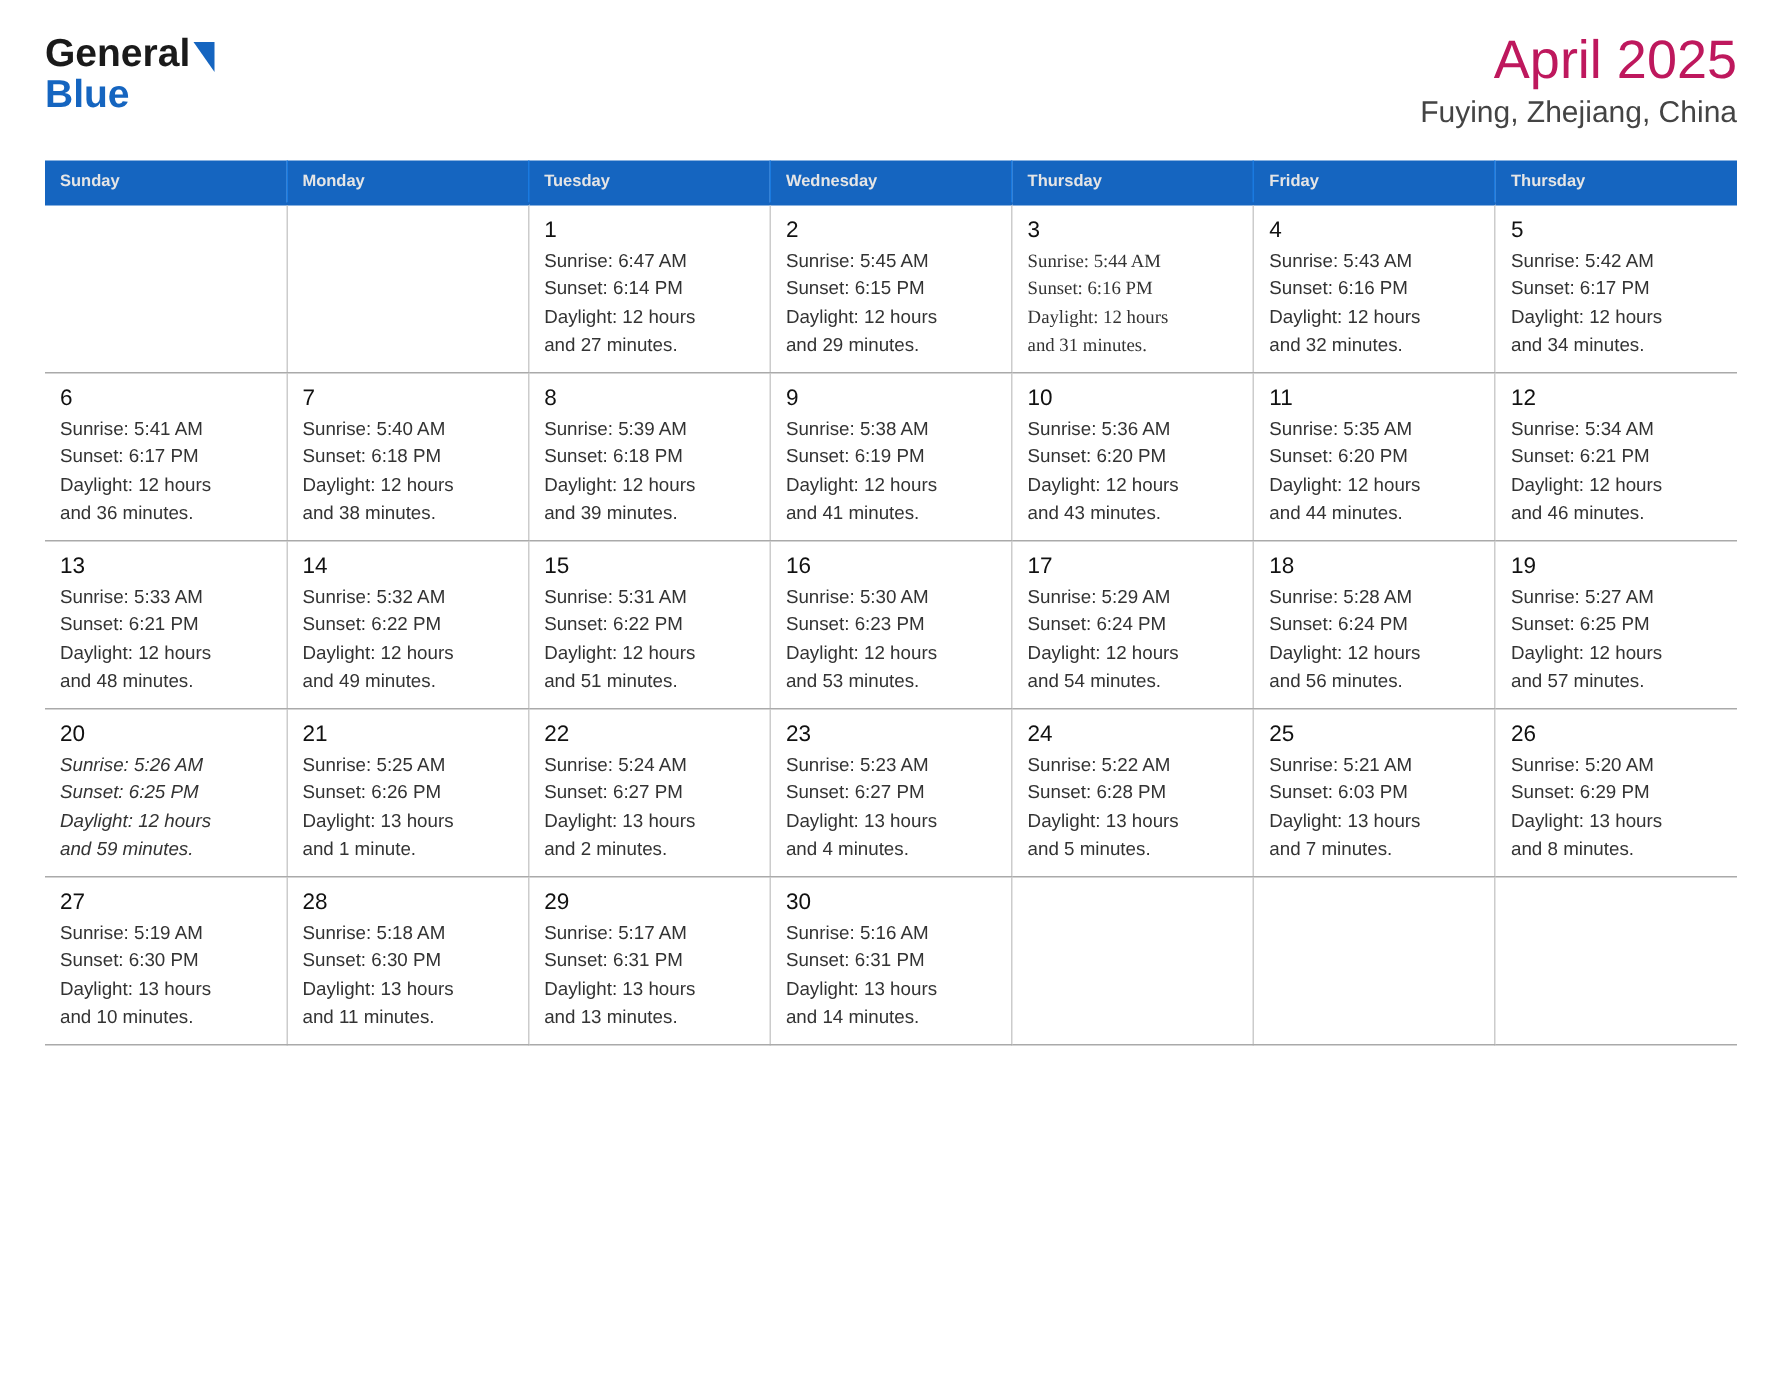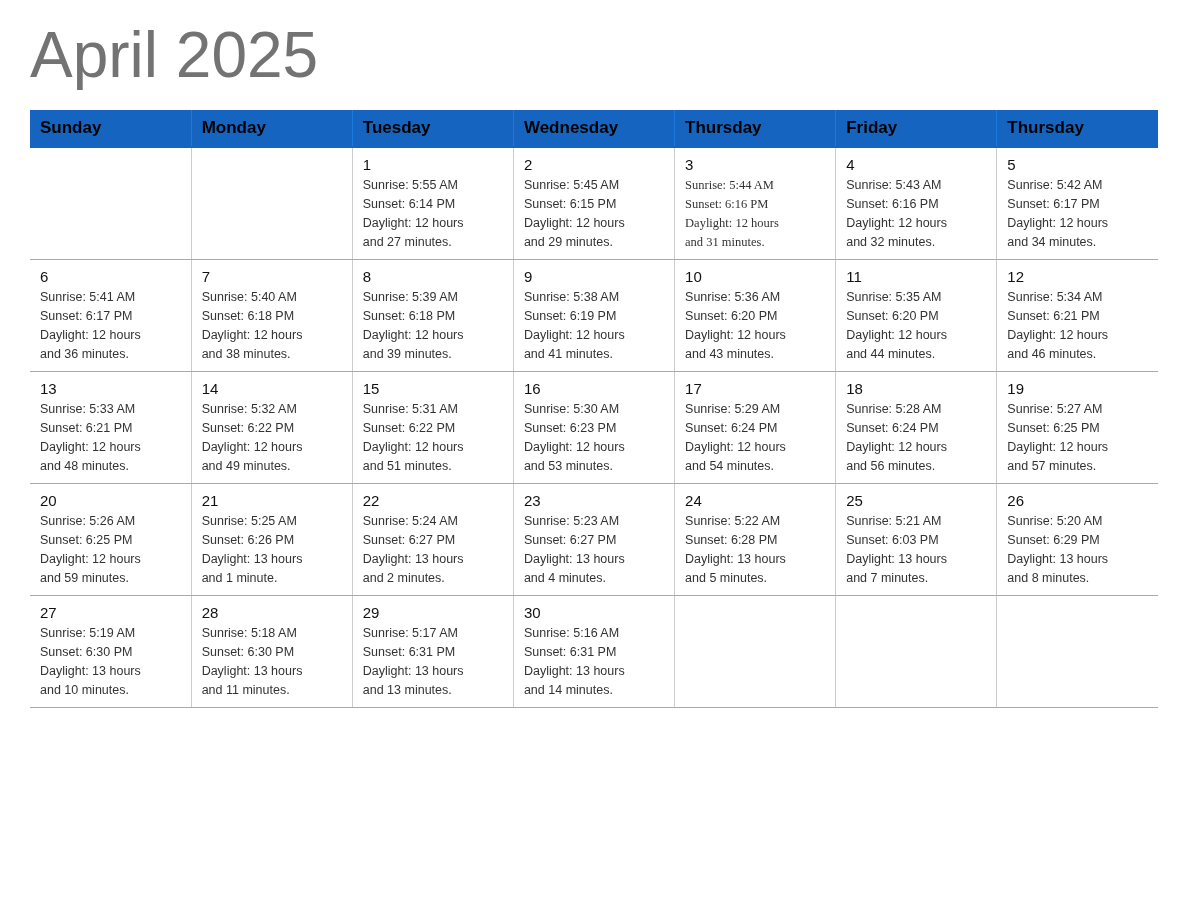--- a/index.html
+++ b/index.html
@@ -54,43 +54,43 @@
       display: flex;
       align-items: center;
       margin-top: -4px;
     }
 
     .title-block {
       text-align: right;
     }
 
     .month-year {
-      font-size: 64px;
+      font-size: 36px;
       font-weight: 300;
-      color: #737373;
+      color: #be185d;
       line-height: 1.1;
     }
 
     .location {
       font-size: 20px;
       color: #444;
       margin-top: 4px;
     }
 
     
     table {
       width: 100%;
       border-collapse: collapse;
       table-layout: fixed;
     }
 
     thead tr th {
       background-color: #1565c0;
-      color: #000000;
-      font-size: 17px;
+      color: #e5e5e5;
+      font-size: 11px;
       font-weight: 600;
       padding: 8px 10px;
       text-align: left;
       border-right: 1px solid #1a7ae0;
     }
 
     thead tr th:last-child {
       border-right: none;
     }
 
@@ -135,42 +135,52 @@
     }
 
     .empty-cell {
       background: #ffffff;
     }
   </style>
 </head>
 <body>
 
 <div class="header">
+  <div class="logo-wrapper">
+    <div class="logo-line1">
+      <span class="logo-text-general">General</span>
+      <div class="logo-triangle"></div>
+    </div>
+    <div class="logo-line2">
+      <span class="logo-text-blue">Blue</span>
+    </div>
+  </div>
   <div class="title-block">
     <div class="month-year">April 2025</div>
+    <div class="location">Fuying, Zhejiang, China</div>
   </div>
 </div>
 
 <table>
   <thead>
     <tr>
     <th>Sunday</th>
         <th>Monday</th>
         <th>Tuesday</th>
         <th>Wednesday</th>
         <th>Thursday</th>
         <th>Friday</th>
         <th>Thursday</th>
       </tr>
   </thead>
   <tbody id="calendar-body">
   <tr>
         <td class="empty-cell"></td>
         <td class="empty-cell"></td>
-        <td><span class="day-number">1</span><span class="day-info" style="white-space: pre-line;">Sunrise: 5:55 AM
+        <td><span class="day-number">1</span><span class="day-info" style="white-space: pre-line;">Sunrise: 6:47 AM
 Sunset: 6:14 PM
 Daylight: 12 hours
 and 27 minutes.</span></td>
         <td><span class="day-number">2</span><span class="day-info" style="white-space: pre-line;">Sunrise: 5:45 AM
 Sunset: 6:15 PM
 Daylight: 12 hours
 and 29 minutes.</span></td>
         <td><span class="day-number">3</span><span class="day-info" style="white-space: pre-line; font-family: Liberation Serif, serif;">Sunrise: 5:44 AM
 Sunset: 6:16 PM
 Daylight: 12 hours
@@ -238,21 +248,21 @@
         <td><span class="day-number">18</span><span class="day-info" style="white-space: pre-line;">Sunrise: 5:28 AM
 Sunset: 6:24 PM
 Daylight: 12 hours
 and 56 minutes.</span></td>
         <td><span class="day-number">19</span><span class="day-info" style="white-space: pre-line; margin-top: 29px;">Sunrise: 5:27 AM
 Sunset: 6:25 PM
 Daylight: 12 hours
 and 57 minutes.</span></td>
       </tr>
       <tr>
-        <td><span class="day-number">20</span><span class="day-info" style="white-space: pre-line;">Sunrise: 5:26 AM
+        <td><span class="day-number">20</span><span class="day-info" style="white-space: pre-line; font-style: italic;">Sunrise: 5:26 AM
 Sunset: 6:25 PM
 Daylight: 12 hours
 and 59 minutes.</span></td>
         <td><span class="day-number">21</span><span class="day-info" style="white-space: pre-line;">Sunrise: 5:25 AM
 Sunset: 6:26 PM
 Daylight: 13 hours
 and 1 minute.</span></td>
         <td><span class="day-number">22</span><span class="day-info" style="white-space: pre-line;">Sunrise: 5:24 AM
 Sunset: 6:27 PM
 Daylight: 13 hours

